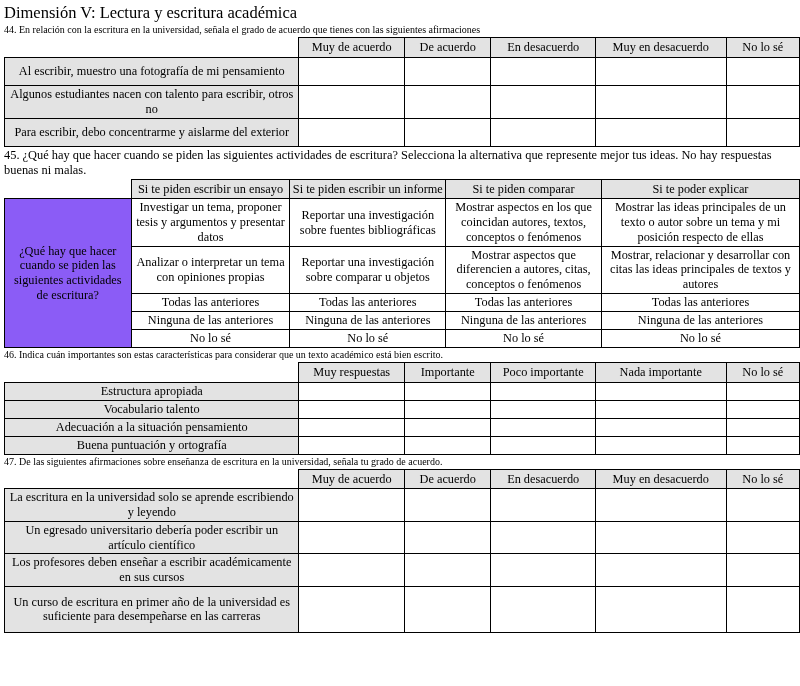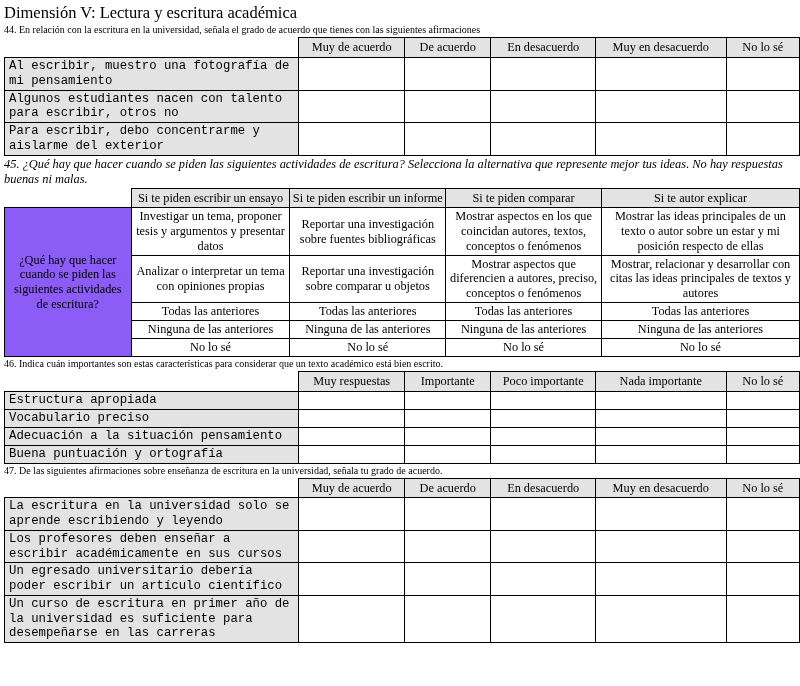--- a/index.html
+++ b/index.html
@@ -30,21 +30,20 @@
     line-height: 1.2;
     margin: 0 0 1px 2px;
     padding: 0;
   }
   .q-wrap {
     font-size: 12.4px;
     line-height: 1.21;
     margin: 0 0 1px 2px;
     padding: 0;
     max-width: 795px;
-    font-style: italic;
   }
   table {
     border-collapse: collapse;
     table-layout: fixed;
     width: 796px;
     margin: 0 0 1px 2px;
   }
   td, th {
     border: 1px solid #000000;
     font-size: 12.3px;
@@ -54,23 +53,22 @@
     vertical-align: middle;
     background: #ffffff;
   }
   .hdr {
     background: #e3e3e3;
     text-align: center;
     padding: 2px 2px;
   }
   .rowlabel {
     background: #e3e3e3;
-    text-align: left;
+    text-align: center;
     padding: 1px 4px;
-    font-family: Liberation Mono, monospace;
   }
   .blank {
     background: #ffffff;
   }
   .nohdr {
     border: none;
     background: transparent;
   }
   .ctr {
     text-align: center;
@@ -159,33 +157,33 @@
         <col class="col-2b">
         <col class="col-2c">
         <col class="col-2d">
     </colgroup>
     <tbody>
         <tr>
       <td class="nohdr"></td>
       <td class="hdr">Si te piden escribir un ensayo</td>
       <td class="hdr">Si te piden escribir un informe</td>
       <td class="hdr">Si te piden comparar</td>
-      <td class="hdr">Si te autor explicar</td>
+      <td class="hdr">Si te poder explicar</td>
     </tr>
     <tr>
       <td class="sidelabel" rowspan="5">¿Qué hay que hacer cuando se piden las siguientes actividades de escritura?</td>
       <td class="ctr">Investigar un tema, proponer tesis y argumentos y presentar datos</td>
       <td class="ctr">Reportar una investigación sobre fuentes bibliográficas</td>
       <td class="ctr">Mostrar aspectos en los que coincidan autores, textos, conceptos o fenómenos</td>
-      <td class="ctr">Mostrar las ideas principales de un texto o autor sobre un estar y mi posición respecto de ellas</td>
+      <td class="ctr">Mostrar las ideas principales de un texto o autor sobre un tema y mi posición respecto de ellas</td>
     </tr>
     <tr>
       <td class="ctr">Analizar o interpretar un tema con opiniones propias</td>
       <td class="ctr">Reportar una investigación sobre comparar u objetos</td>
-      <td class="ctr">Mostrar aspectos que diferencien a autores, preciso, conceptos o fenómenos</td>
+      <td class="ctr">Mostrar aspectos que diferencien a autores, citas, conceptos o fenómenos</td>
       <td class="ctr">Mostrar, relacionar y desarrollar con citas las ideas principales de textos y autores</td>
     </tr>
     <tr class="h-one">
       <td class="ctr">Todas las anteriores</td>
       <td class="ctr">Todas las anteriores</td>
       <td class="ctr">Todas las anteriores</td>
       <td class="ctr">Todas las anteriores</td>
     </tr>
     <tr class="h-one">
       <td class="ctr">Ninguna de las anteriores</td>
@@ -223,21 +221,21 @@
     </tr>
     <tr class="h-one">
       <td class="rowlabel">Estructura apropiada</td>
       <td class="blank"></td>
       <td class="blank"></td>
       <td class="blank"></td>
       <td class="blank"></td>
       <td class="blank"></td>
     </tr>
     <tr class="h-one">
-      <td class="rowlabel">Vocabulario preciso</td>
+      <td class="rowlabel">Vocabulario talento</td>
       <td class="blank"></td>
       <td class="blank"></td>
       <td class="blank"></td>
       <td class="blank"></td>
       <td class="blank"></td>
     </tr>
     <tr class="h-one">
       <td class="rowlabel">Adecuación a la situación pensamiento</td>
       <td class="blank"></td>
       <td class="blank"></td>
@@ -277,29 +275,29 @@
     </tr>
     <tr class="h-mid">
       <td class="rowlabel">La escritura en la universidad solo se aprende escribiendo y leyendo</td>
       <td class="blank"></td>
       <td class="blank"></td>
       <td class="blank"></td>
       <td class="blank"></td>
       <td class="blank"></td>
     </tr>
     <tr class="h-mid">
+      <td class="rowlabel">Un egresado universitario debería poder escribir un artículo científico</td>
+      <td class="blank"></td>
+      <td class="blank"></td>
+      <td class="blank"></td>
+      <td class="blank"></td>
+      <td class="blank"></td>
+    </tr>
+    <tr class="h-mid">
       <td class="rowlabel">Los profesores deben enseñar a escribir académicamente en sus cursos</td>
-      <td class="blank"></td>
-      <td class="blank"></td>
-      <td class="blank"></td>
-      <td class="blank"></td>
-      <td class="blank"></td>
-    </tr>
-    <tr class="h-mid">
-      <td class="rowlabel">Un egresado universitario debería poder escribir un artículo científico</td>
       <td class="blank"></td>
       <td class="blank"></td>
       <td class="blank"></td>
       <td class="blank"></td>
       <td class="blank"></td>
     </tr>
     <tr class="h-tall">
       <td class="rowlabel">Un curso de escritura en primer año de la universidad es suficiente para desempeñarse en las carreras</td>
       <td class="blank"></td>
       <td class="blank"></td>

